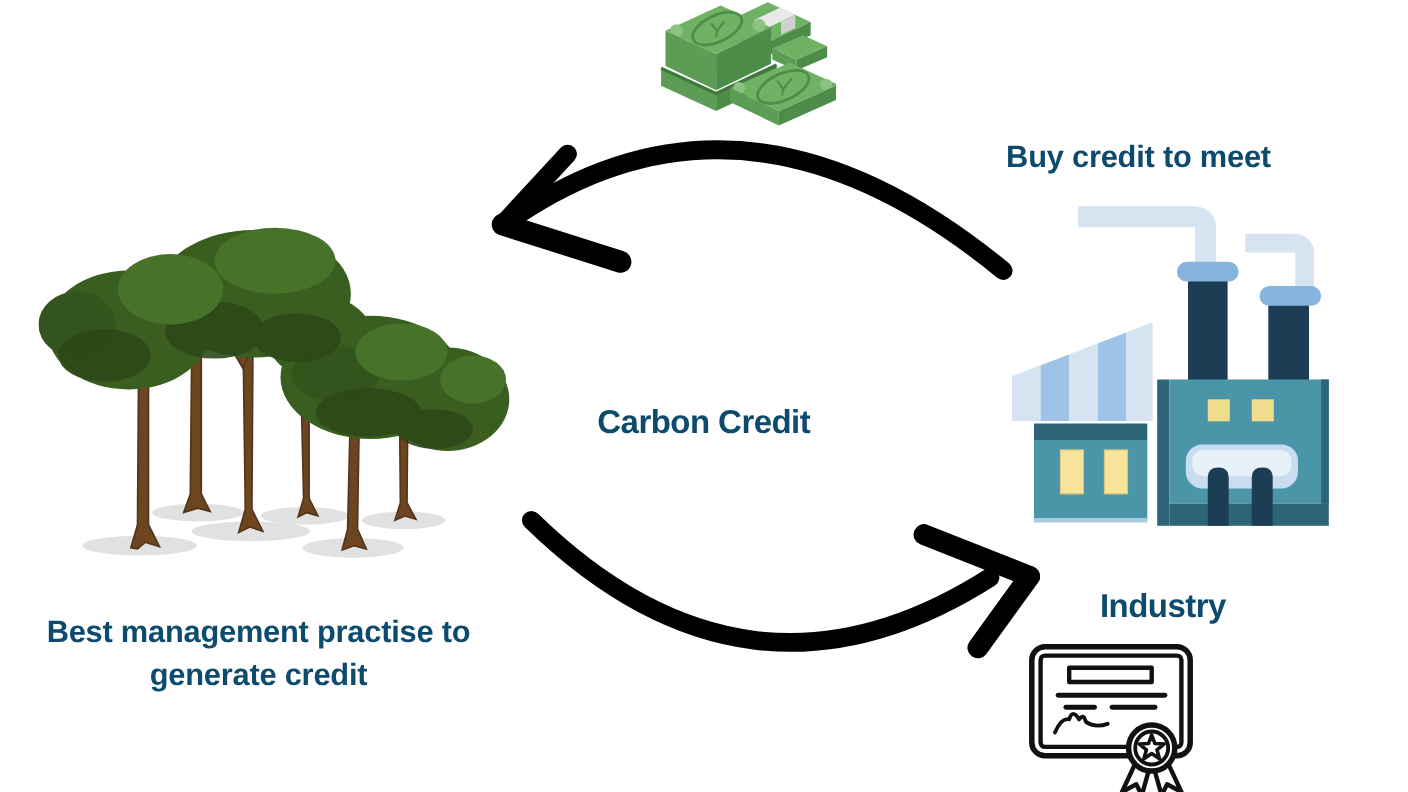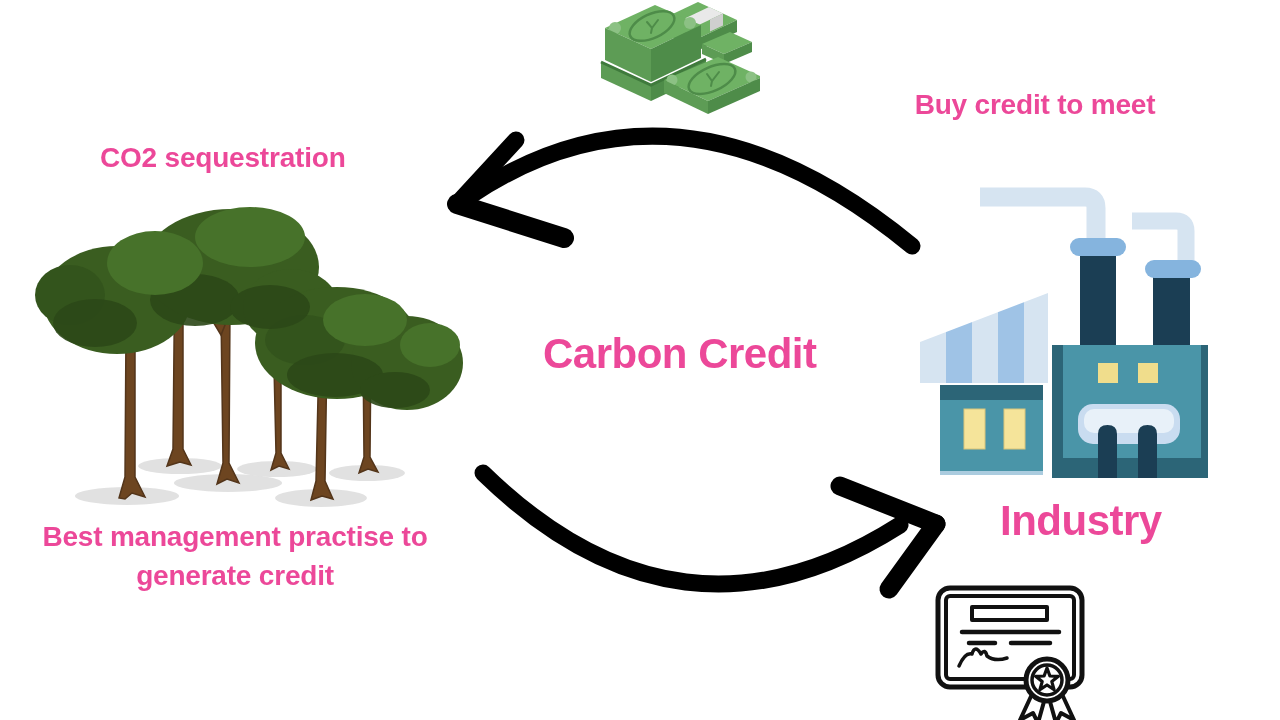--- a/index.html
+++ b/index.html
@@ -1,23 +1,23 @@
 <!DOCTYPE html>
 <html><head>
 <meta charset="utf-8">
 <style>
   html,body{margin:0;padding:0;background:#fff;}
   #canvas{
     position:relative;width:1280px;height:720px;background:#ffffff;
     overflow:hidden;font-family:"Liberation Sans",sans-serif;color:#000;
   }
   .abs{position:absolute;}
-  .label{font-weight:700;color:#ec4899;white-space:nowrap;}
+  .label{font-weight:700;color:#0c4a6e;white-space:nowrap;margin-top:38px;}
   .label.center{text-align:center;white-space:normal;}
-  .big{font-size:42px;letter-spacing:-0.5px;}
+  .big{font-size:30px;letter-spacing:-0.5px;}
   .mid{font-size:28px;letter-spacing:-0.2px;}
   svg{display:block;}
 </style>
 </head>
 <body>
 
 <div id="canvas">
 
   <svg class="abs" style="left:600px;top:0px;" width="160" height="120" viewBox="0 0 160 120" aria-hidden="true">
 
@@ -155,21 +155,20 @@
         <path d="M457 204 L564 238" stroke-width="20"></path>
       </g>
       <g>
         <path d="M483 473 Q680 665 900 525" stroke-width="17"></path>
         <path d="M936 524 L840 486" stroke-width="19"></path>
         <path d="M936 524 L889 589" stroke-width="19"></path>
       </g>
     </g>
   </svg>
 
-  <div class="abs label mid" style="left:100px;top:142px;">CO2 sequestration</div>
 
   <div class="abs label mid center" style="left:845px;top:84px;width:380px;line-height:41px;">
     <div>Buy credit to meet</div>
   </div>
 
   <div class="abs label big" style="left:543px;top:330px;">Carbon Credit</div>
 
   <div class="abs label mid center" style="left:10px;top:517px;width:450px;line-height:39px;">
     <div>Best management practise to</div>
     <div>generate credit</div>

